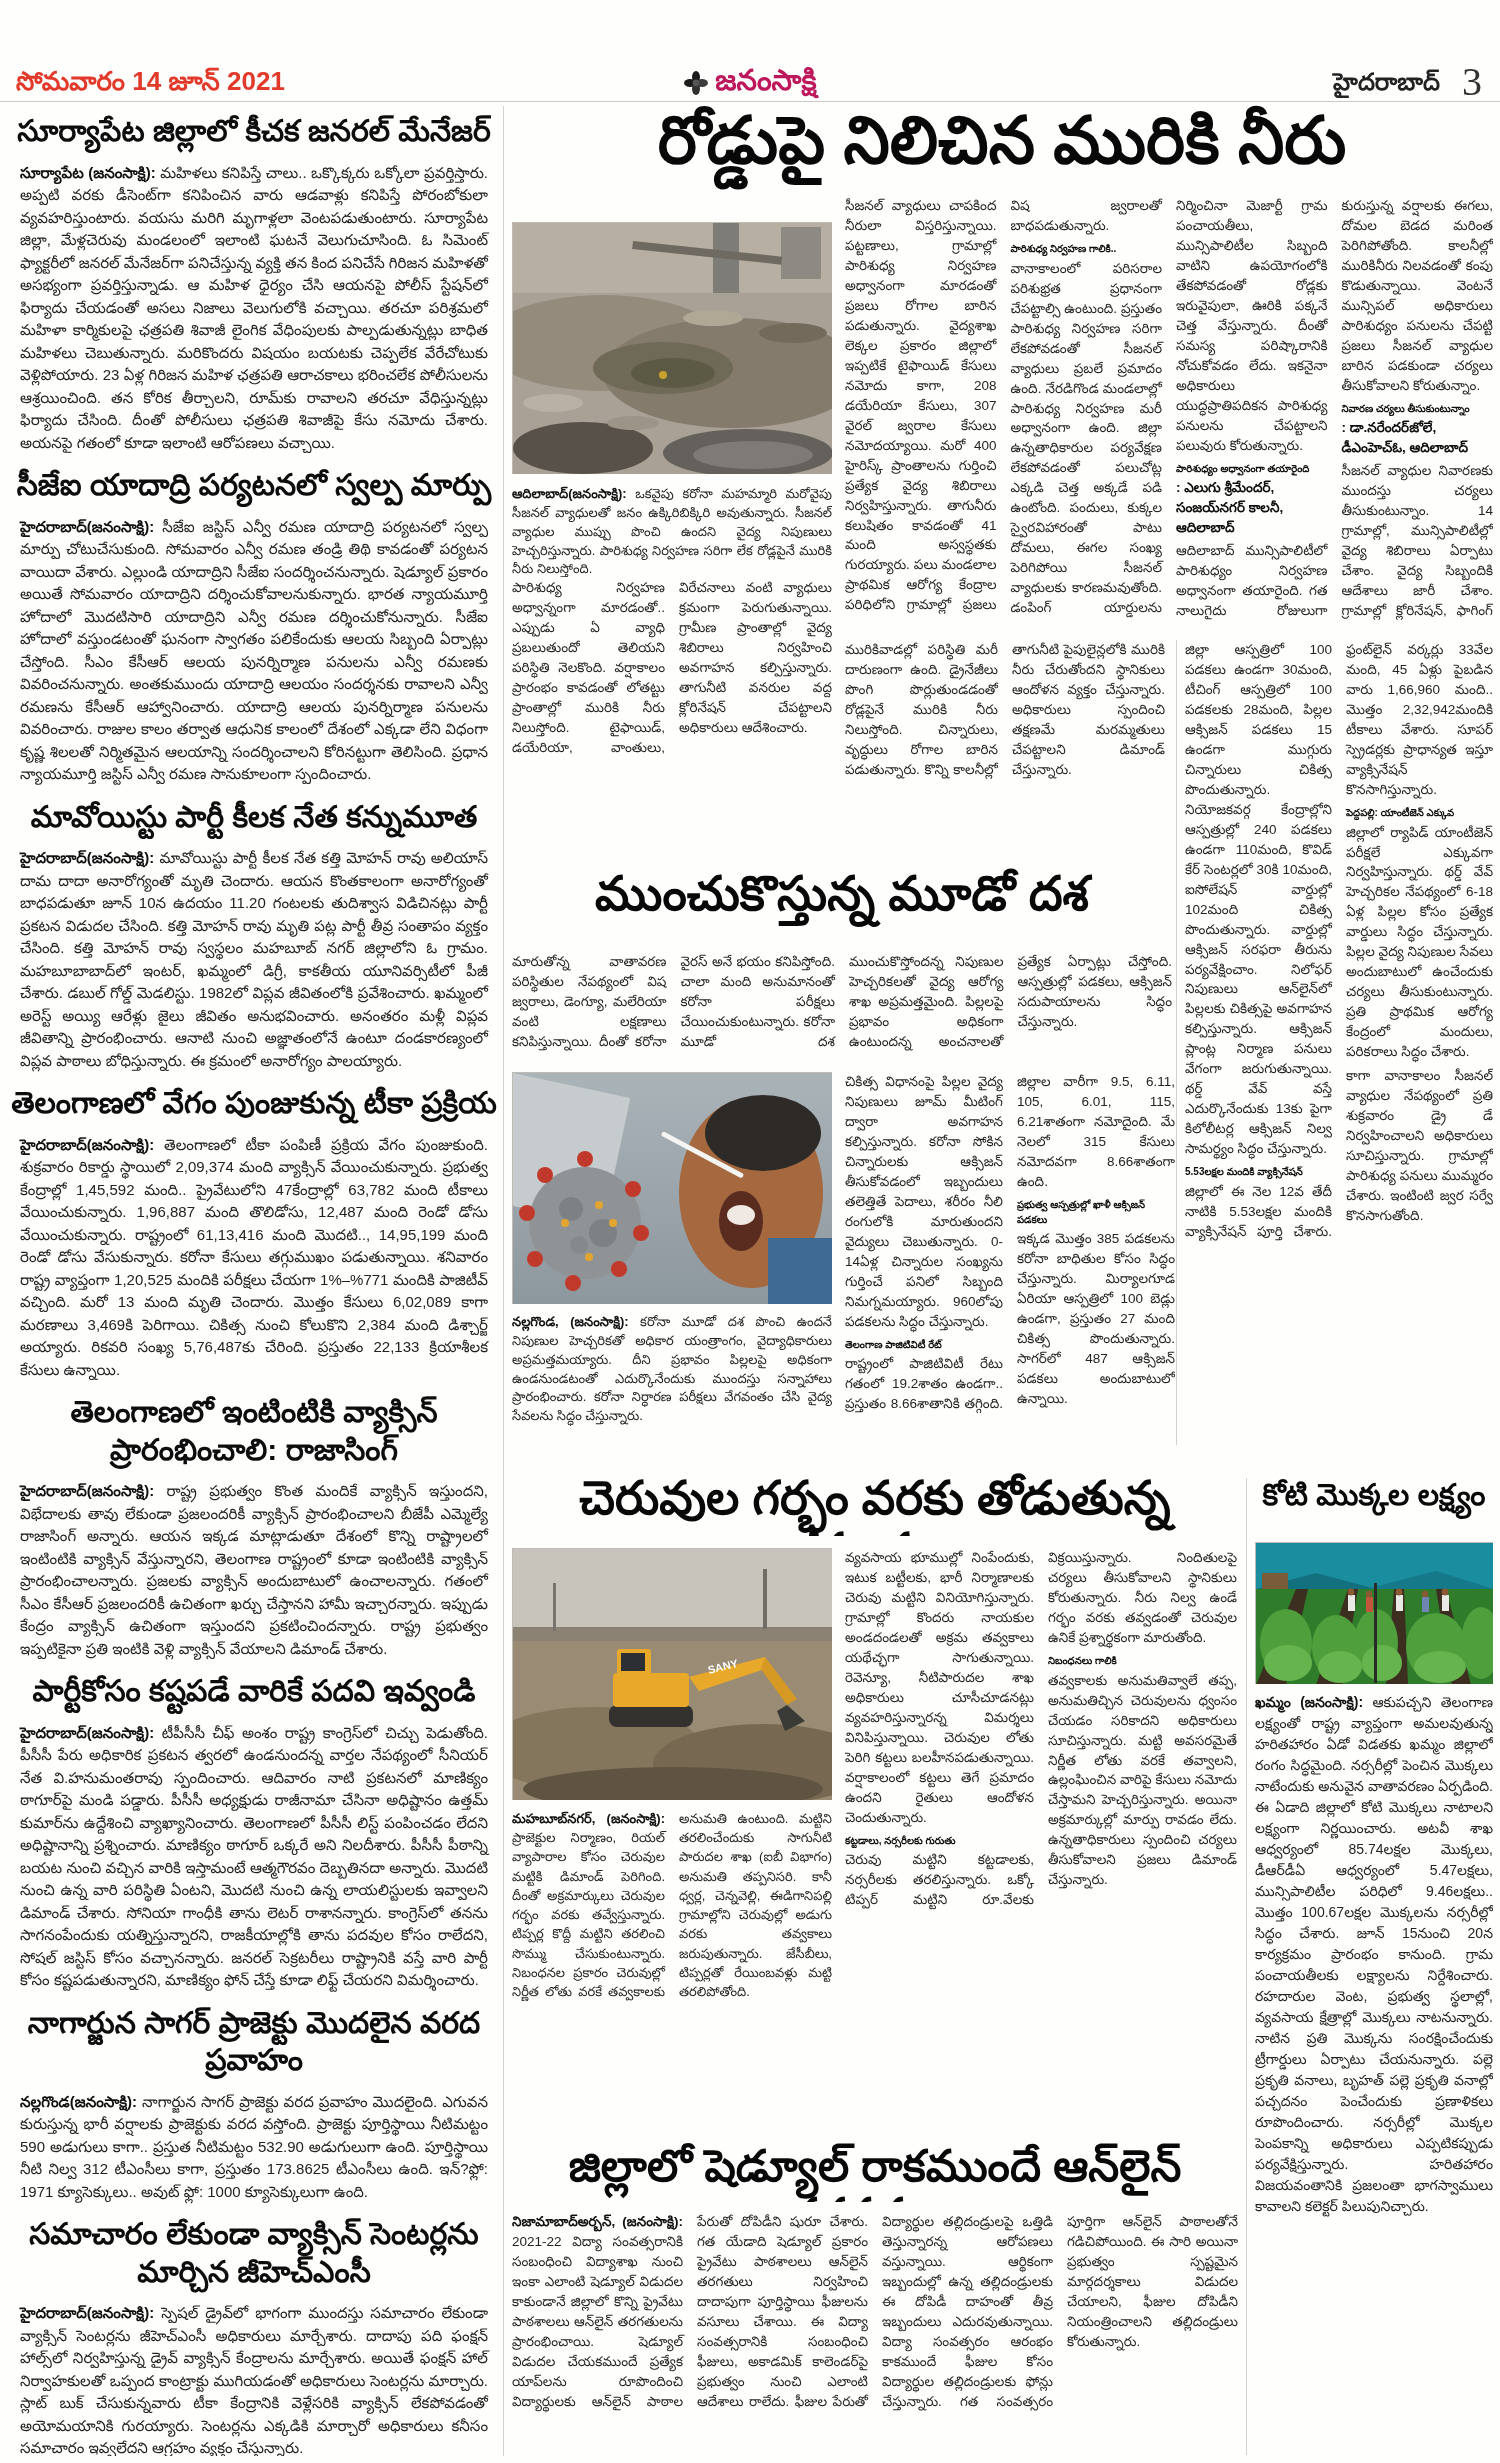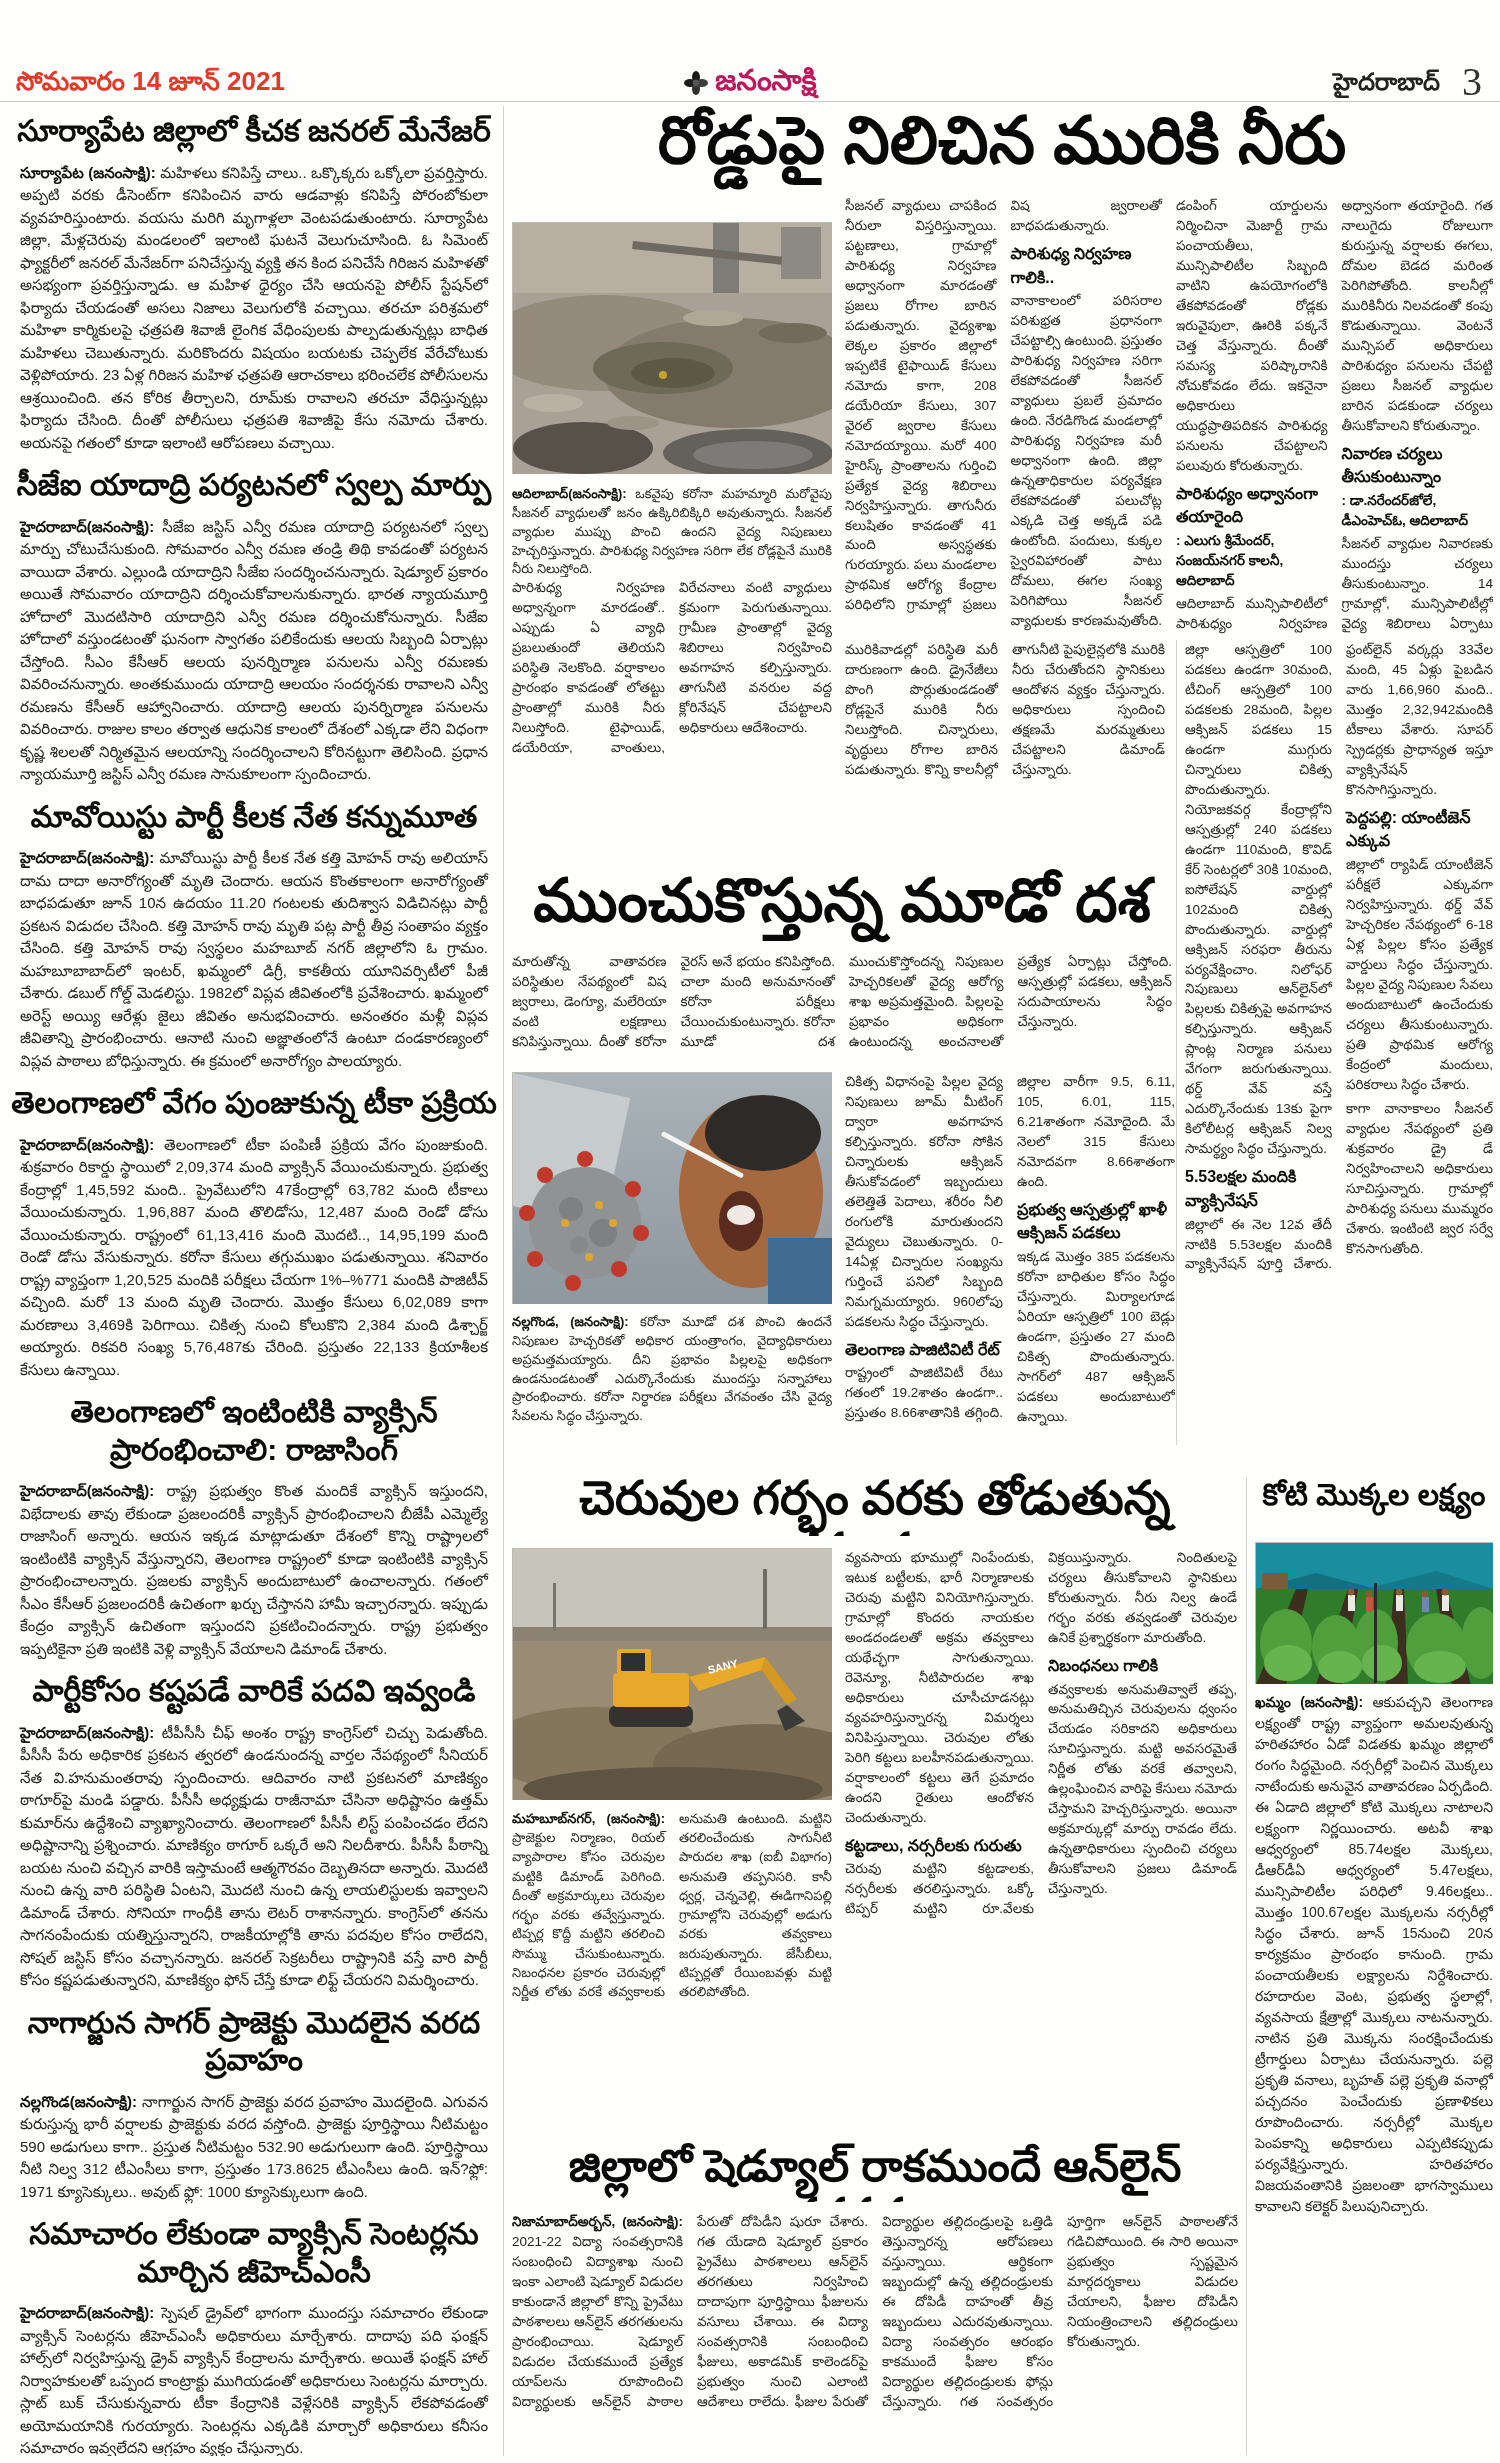--- a/index.html
+++ b/index.html
@@ -15,27 +15,27 @@
   .vline{position:absolute;width:1px;background:#d2d2cd;}
   
   .leftcol{position:absolute;left:8px;top:106px;width:492px;height:2350px;overflow:hidden;}
   .l-art{margin-bottom:8px;}
   .l-art h2{margin:6px 0 6px;text-align:center;font-size:30px;line-height:1.25;font-weight:800;color:#0d0d0d;}
   .l-art p{margin:12px;font-size:15px;line-height:1.5;text-align:justify;color:#222;}
   .dl{font-weight:bold;color:#111;}
   
   .abs{position:absolute;overflow:hidden;}
   .headline1{font-size:66px;font-weight:800;text-align:center;line-height:1.1;color:#080808;}
-  .headline2{font-size:60px;font-weight:800;text-align:center;line-height:1.1;color:#080808;}
+  .headline2{font-size:48px;font-weight:800;text-align:center;line-height:1.1;color:#080808;}
   .headline3{font-size:47px;font-weight:800;text-align:center;line-height:1.1;color:#080808;}
   .headline4{font-size:30px;font-weight:800;text-align:center;line-height:1.15;color:#080808;}
   .headline5{font-size:44px;font-weight:800;text-align:center;line-height:1.1;color:#080808;}
   .cols{column-gap:14px;}
   .cols p{margin:0 0 4px;font-size:13.5px;line-height:1.48;text-align:justify;color:#242424;}
-  .cols .sub{font-weight:bold;font-size:16px;margin:6px 0 2px;text-align:left;color:#0e0e0e;}
+  .cols .sub{font-weight:bold;font-size:10px;margin:6px 0 2px;text-align:left;color:#0e0e0e;}
   .cols .quote{font-weight:bold;font-size:13.5px;margin:0 0 3px;text-align:left;color:#0e0e0e;}
   .c4{column-count:4;}
   .c2{column-count:2;}
   .caption{font-size:13px;line-height:1.45;text-align:justify;color:#222;margin-top:5px;}
   .photo{border:1px solid #bdbbb4;}
   .single p{margin:0 0 4px;font-size:14px;line-height:1.5;text-align:justify;color:#242424;}
 </style>
 </head>
 <body>
 

